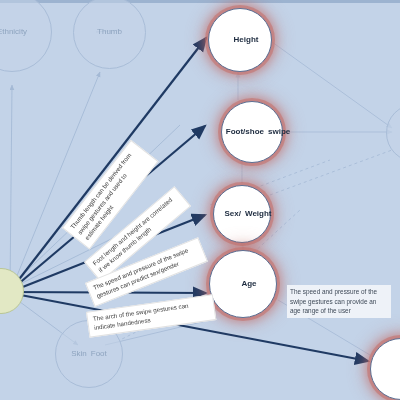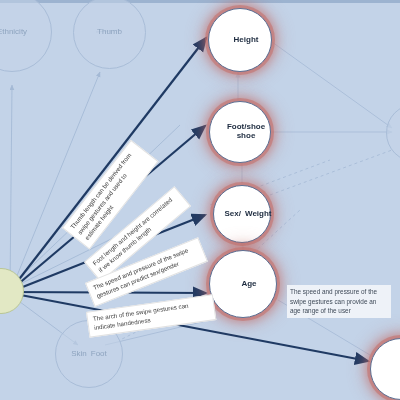--- a/index.html
+++ b/index.html
@@ -162,23 +162,23 @@
   </div>
 
   <div class="node source" style="left:-22px; top:268px; width:46px; height:46px;">
     <span class="node-label"></span>
   </div>
 
   <div class="node hot" style="left:208px; top:8px; width:64px; height:64px;">
     <span class="node-label">Height</span>
   </div>
 
-  <div class="node hot" style="left:209px; top:101px; width:62px; height:62px; flex-direction:column;">
+  <div class="node hot" style="left:221px; top:101px; width:62px; height:62px; flex-direction:row;">
     <span class="node-label">Foot/shoe</span>
-    <span class="node-label">shoe</span>
+    <span class="node-label">swipe</span>
   </div>
 
   <div class="node hot" style="left:213px; top:185px; width:58px; height:58px; ">
     <span class="node-label">Sex/</span>
     <span class="node-label">Weight</span>
   </div>
 
   <div class="node hot" style="left:209px; top:250px; width:68px; height:68px;">
     <span class="node-label">Age</span>
   </div>

